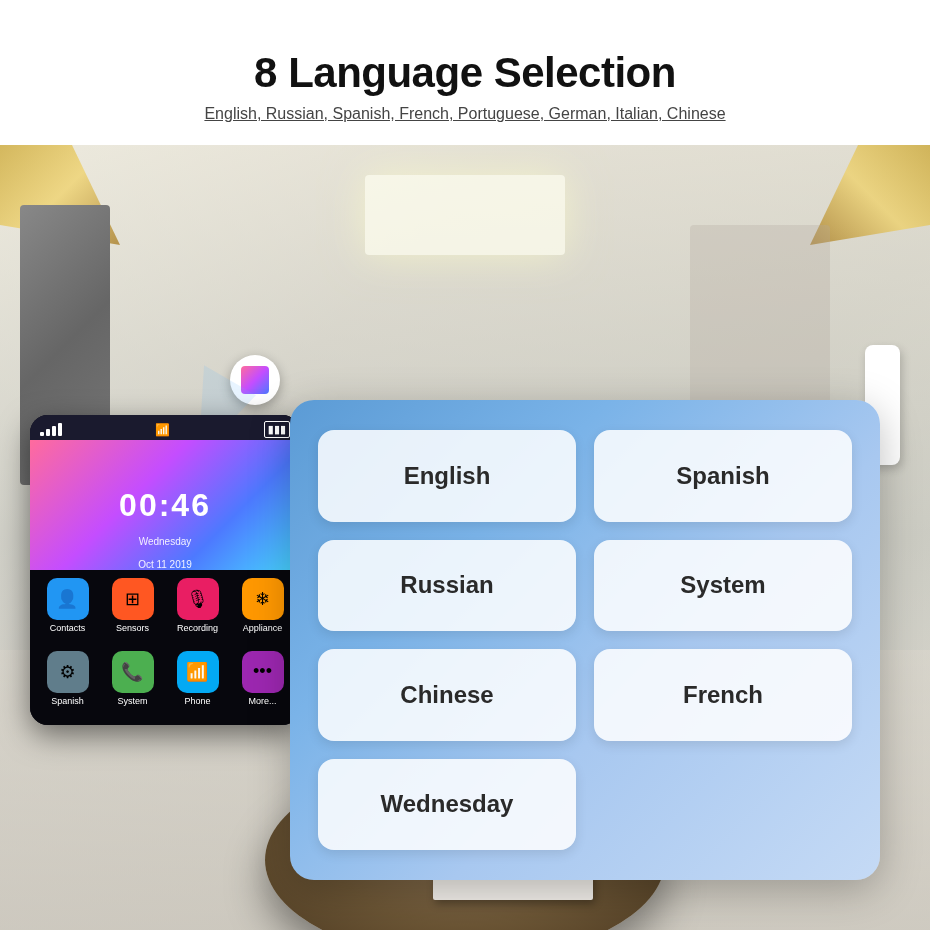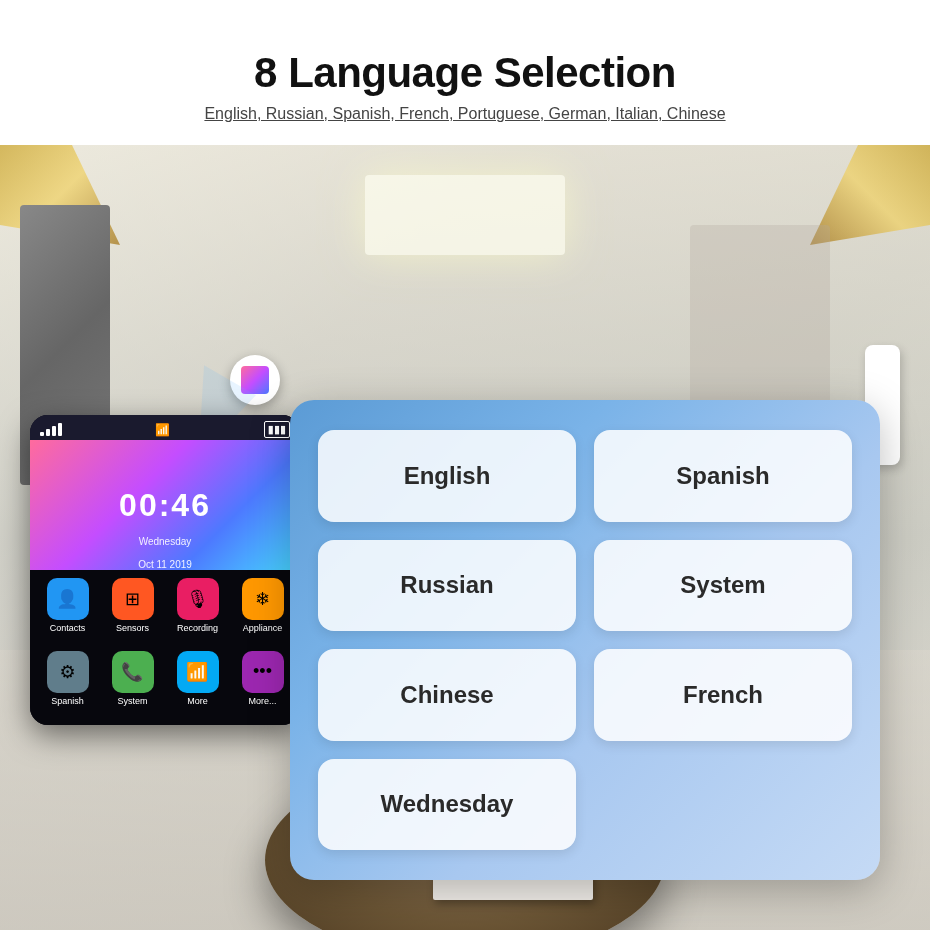--- a/index.html
+++ b/index.html
@@ -415,21 +415,21 @@
           <div class="app-icon">
     <div class="app-icon-img app-system">⚙</div>
     <span class="app-icon-label">Spanish</span>
   </div>
           <div class="app-icon">
     <div class="app-icon-img app-phone">📞</div>
     <span class="app-icon-label">System</span>
   </div>
           <div class="app-icon">
     <div class="app-icon-img app-wifi">📶</div>
-    <span class="app-icon-label">More</span>
+    <span class="app-icon-label">Phone</span>
   </div>
           <div class="app-icon">
     <div class="app-icon-img app-more">•••</div>
     <span class="app-icon-label">More...</span>
   </div>
         </div>
     </div>
   </div>
 
   <div class="lang-panel" id="lang-panel">

